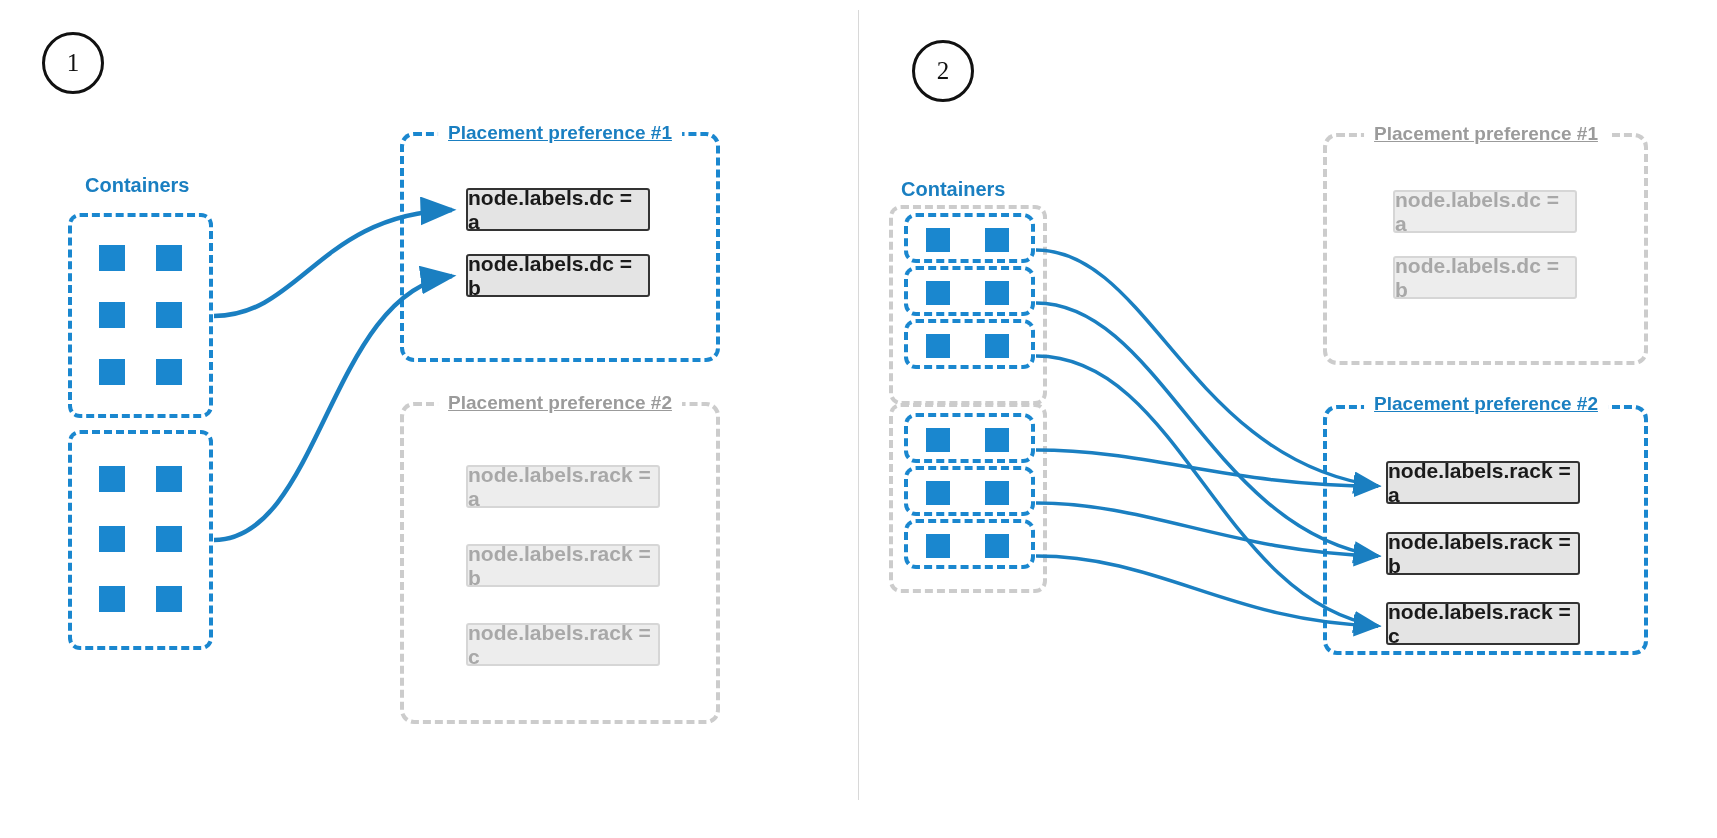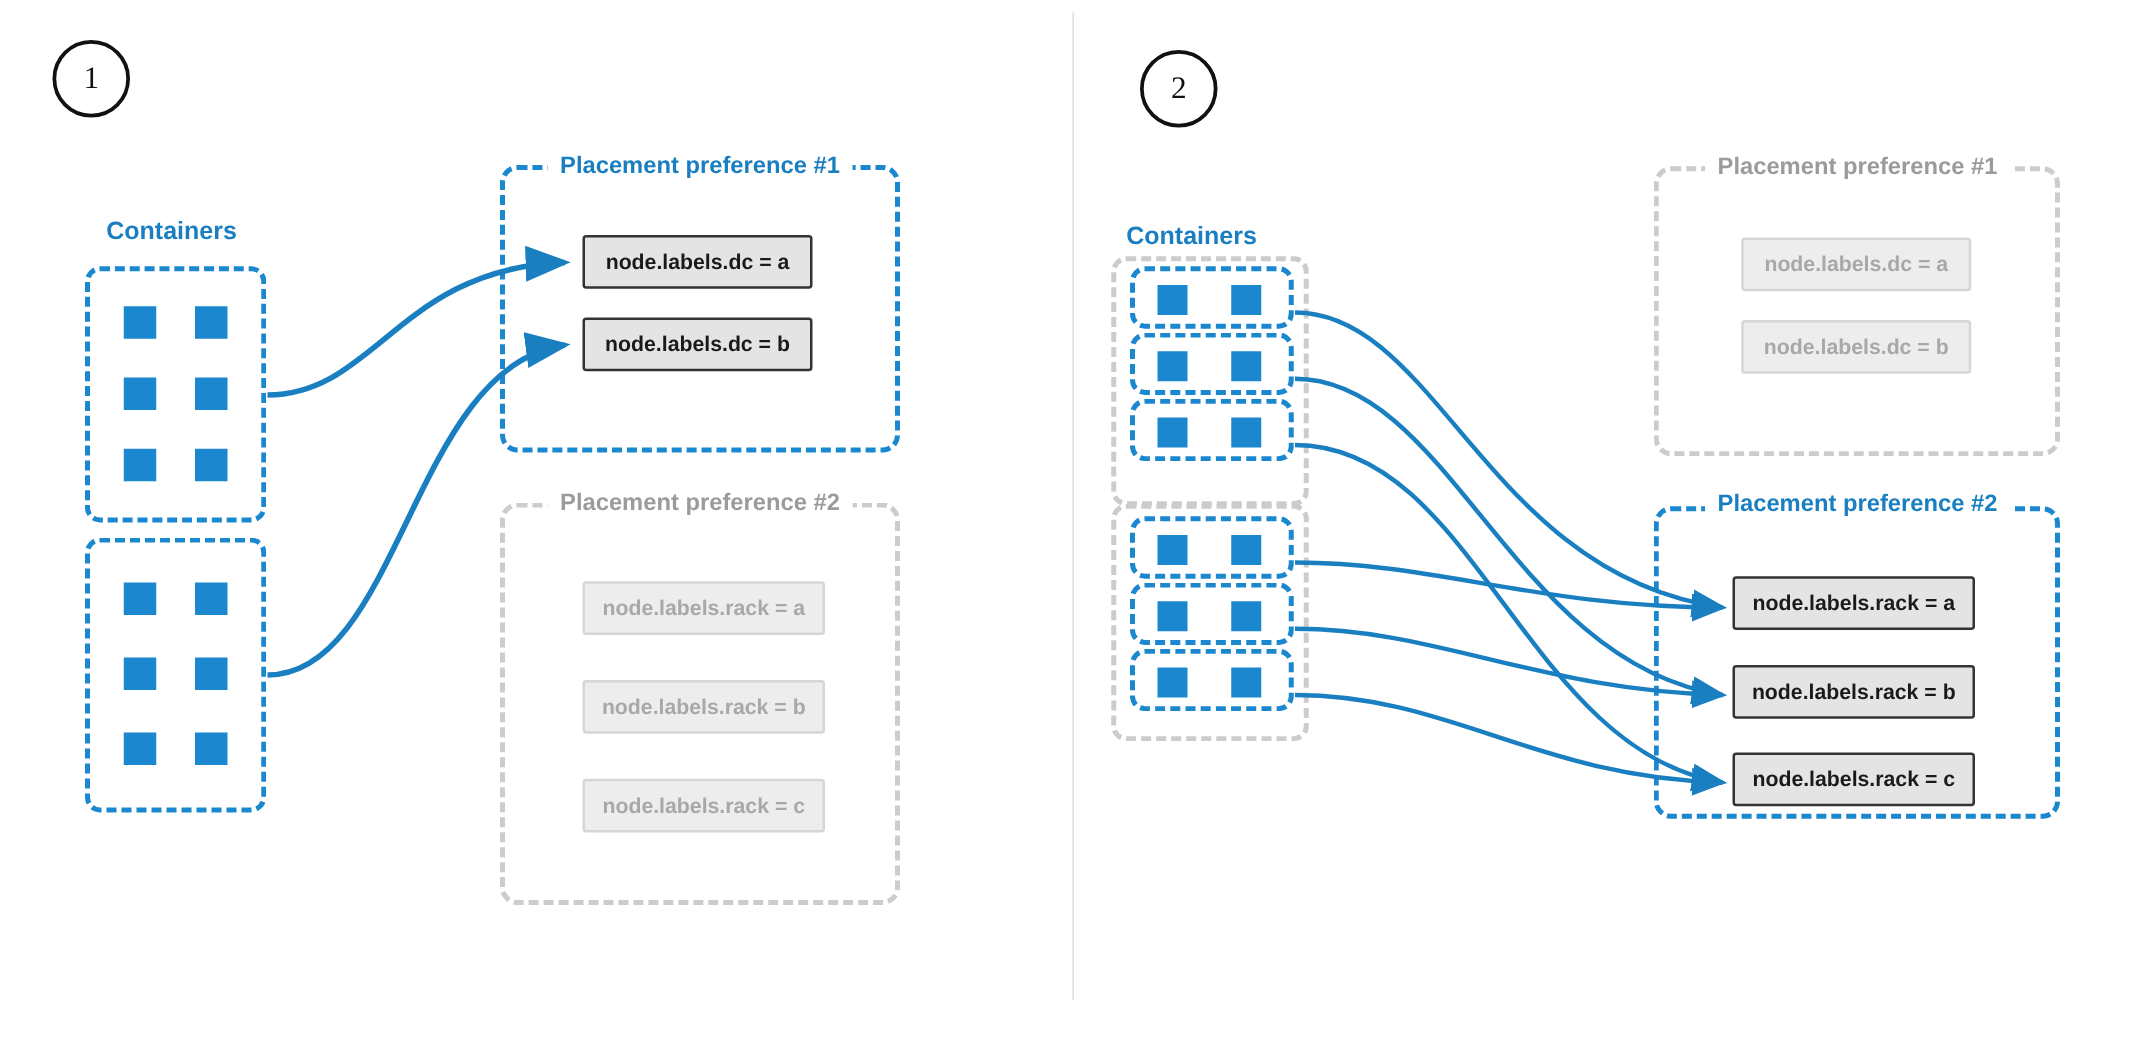--- a/index.html
+++ b/index.html
@@ -97,31 +97,32 @@
   .pref-group.inactive { border: 4px dashed #cccccc; }
 
   .pref-title {
     position: absolute;
     font-size: 19px;
     font-weight: bold;
     background: #ffffff;
     padding: 0 10px;
     white-space: nowrap;
     transform: translateX(-50%);
+    text-decoration: underline;
   }
   .pref-title.active { color: #1a7fc1; }
   .pref-title.inactive { color: #9b9b9b; }
 
   .label-box {
     position: absolute;
     box-sizing: border-box;
     display: flex;
     align-items: center;
     justify-content: center;
-    font-size: 17px;
+    font-size: 21px;
     border-radius: 3px;
   }
   .label-box.active {
     background: #e4e4e4;
     border: 2px solid #333333;
     color: #1a1a1a;
     font-weight: bold;
   }
   .label-box.inactive {
     background: #ededed;

